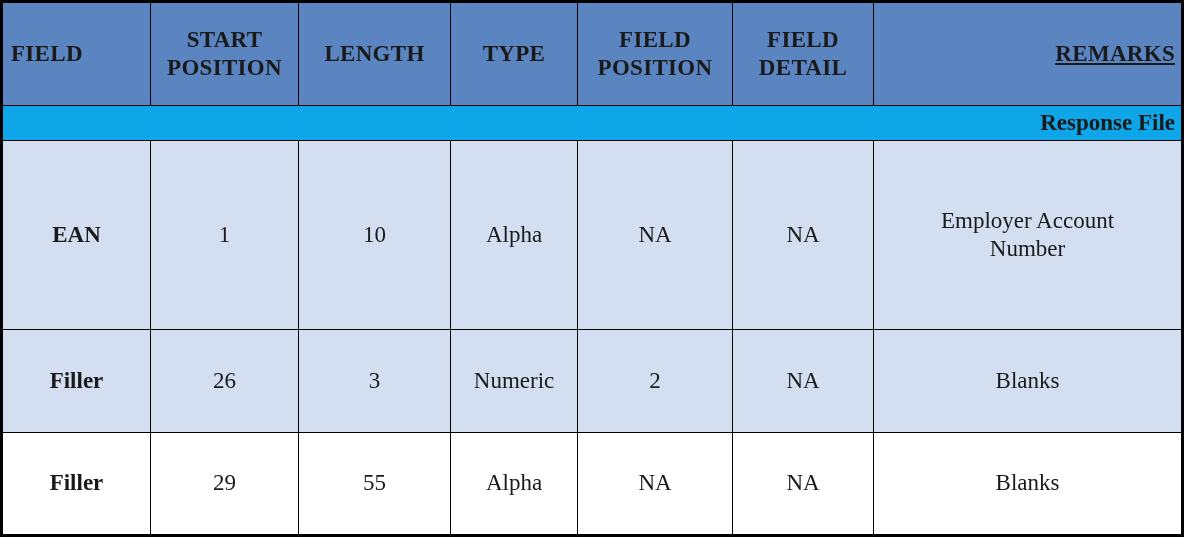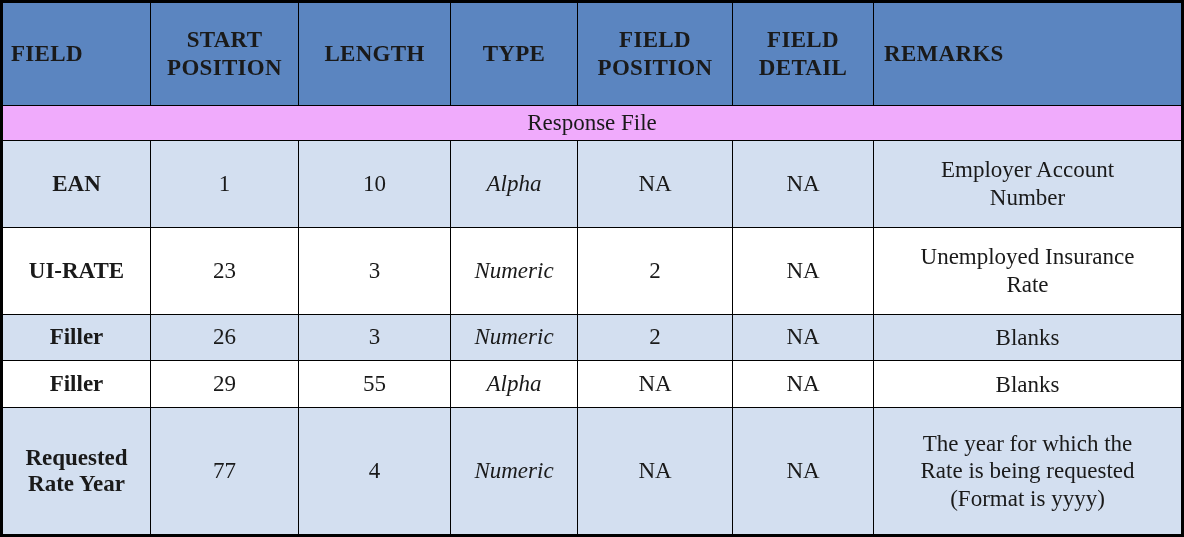--- a/index.html
+++ b/index.html
@@ -42,53 +42,53 @@
     border: 1px solid #5b85c0;
     border-bottom: 2px solid #000000;
     letter-spacing: 0.3px;
     height: 98px;
   }
   thead th.col-field {
     text-align: left;
     padding-left: 8px;
   }
   thead th.col-remarks {
-    text-align: left;
+    text-align: right;
     padding-left: 10px;
     border-left: 1px solid #000000;
+    text-decoration: underline;
   }
   .hdr-stack {
     display: block;
     line-height: 1.22;
   }
   .section-row td {
-    background: #f0abfc;
-    font-weight: normal;
+    background: #0ea5e9;
+    font-weight: bold;
     font-size: 24px;
-    text-align: center;
+    text-align: right;
     padding-left: 8px;
     height: 30px;
   }
   .row-shaded td {
     background: #d3dff0;
   }
   .row-plain td {
     background: #ffffff;
   }
   td.c-field {
     font-weight: bold;
     text-align: center;
     padding-left: 8px;
   }
   td.c-center {
     text-align: center;
   }
   td.c-type {
     text-align: center;
-    font-style: italic;
   }
   td.c-remarks {
     text-align: center;
     padding-left: 10px;
     line-height: 1.2;
   }
   .multiline {
     white-space: pre-line;
   }
 </style>
@@ -145,30 +145,20 @@
         <td class="c-center">10</td>
         <td class="c-type">Alpha</td>
         <td class="c-center">NA</td>
         <td class="c-center">NA</td>
         <td class="c-remarks multiline">Employer Account
 Number</td>
       </tr>
 
 
 
-      <tr class="row-plain">
-        <td class="c-field multiline">UI-RATE</td>
-        <td class="c-center">23</td>
-        <td class="c-center">3</td>
-        <td class="c-type">Numeric</td>
-        <td class="c-center">2</td>
-        <td class="c-center">NA</td>
-        <td class="c-remarks multiline">Unemployed Insurance
-Rate</td>
-      </tr>
 
       <tr class="row-shaded">
         <td class="c-field multiline">Filler</td>
         <td class="c-center">26</td>
         <td class="c-center">3</td>
         <td class="c-type">Numeric</td>
         <td class="c-center">2</td>
         <td class="c-center">NA</td>
         <td class="c-remarks multiline">Blanks</td>
       </tr>
@@ -176,27 +166,15 @@
       <tr class="row-plain">
         <td class="c-field multiline">Filler</td>
         <td class="c-center">29</td>
         <td class="c-center">55</td>
         <td class="c-type">Alpha</td>
         <td class="c-center">NA</td>
         <td class="c-center">NA</td>
         <td class="c-remarks multiline">Blanks</td>
       </tr>
 
-      <tr class="row-shaded">
-        <td class="c-field multiline">Requested
-Rate Year</td>
-        <td class="c-center">77</td>
-        <td class="c-center">4</td>
-        <td class="c-type">Numeric</td>
-        <td class="c-center">NA</td>
-        <td class="c-center">NA</td>
-        <td class="c-remarks multiline">The year for which the
-Rate is being requested
-(Format is yyyy)</td>
-      </tr>
     </tbody>
   </table>
 </div>
 
 </body></html>

